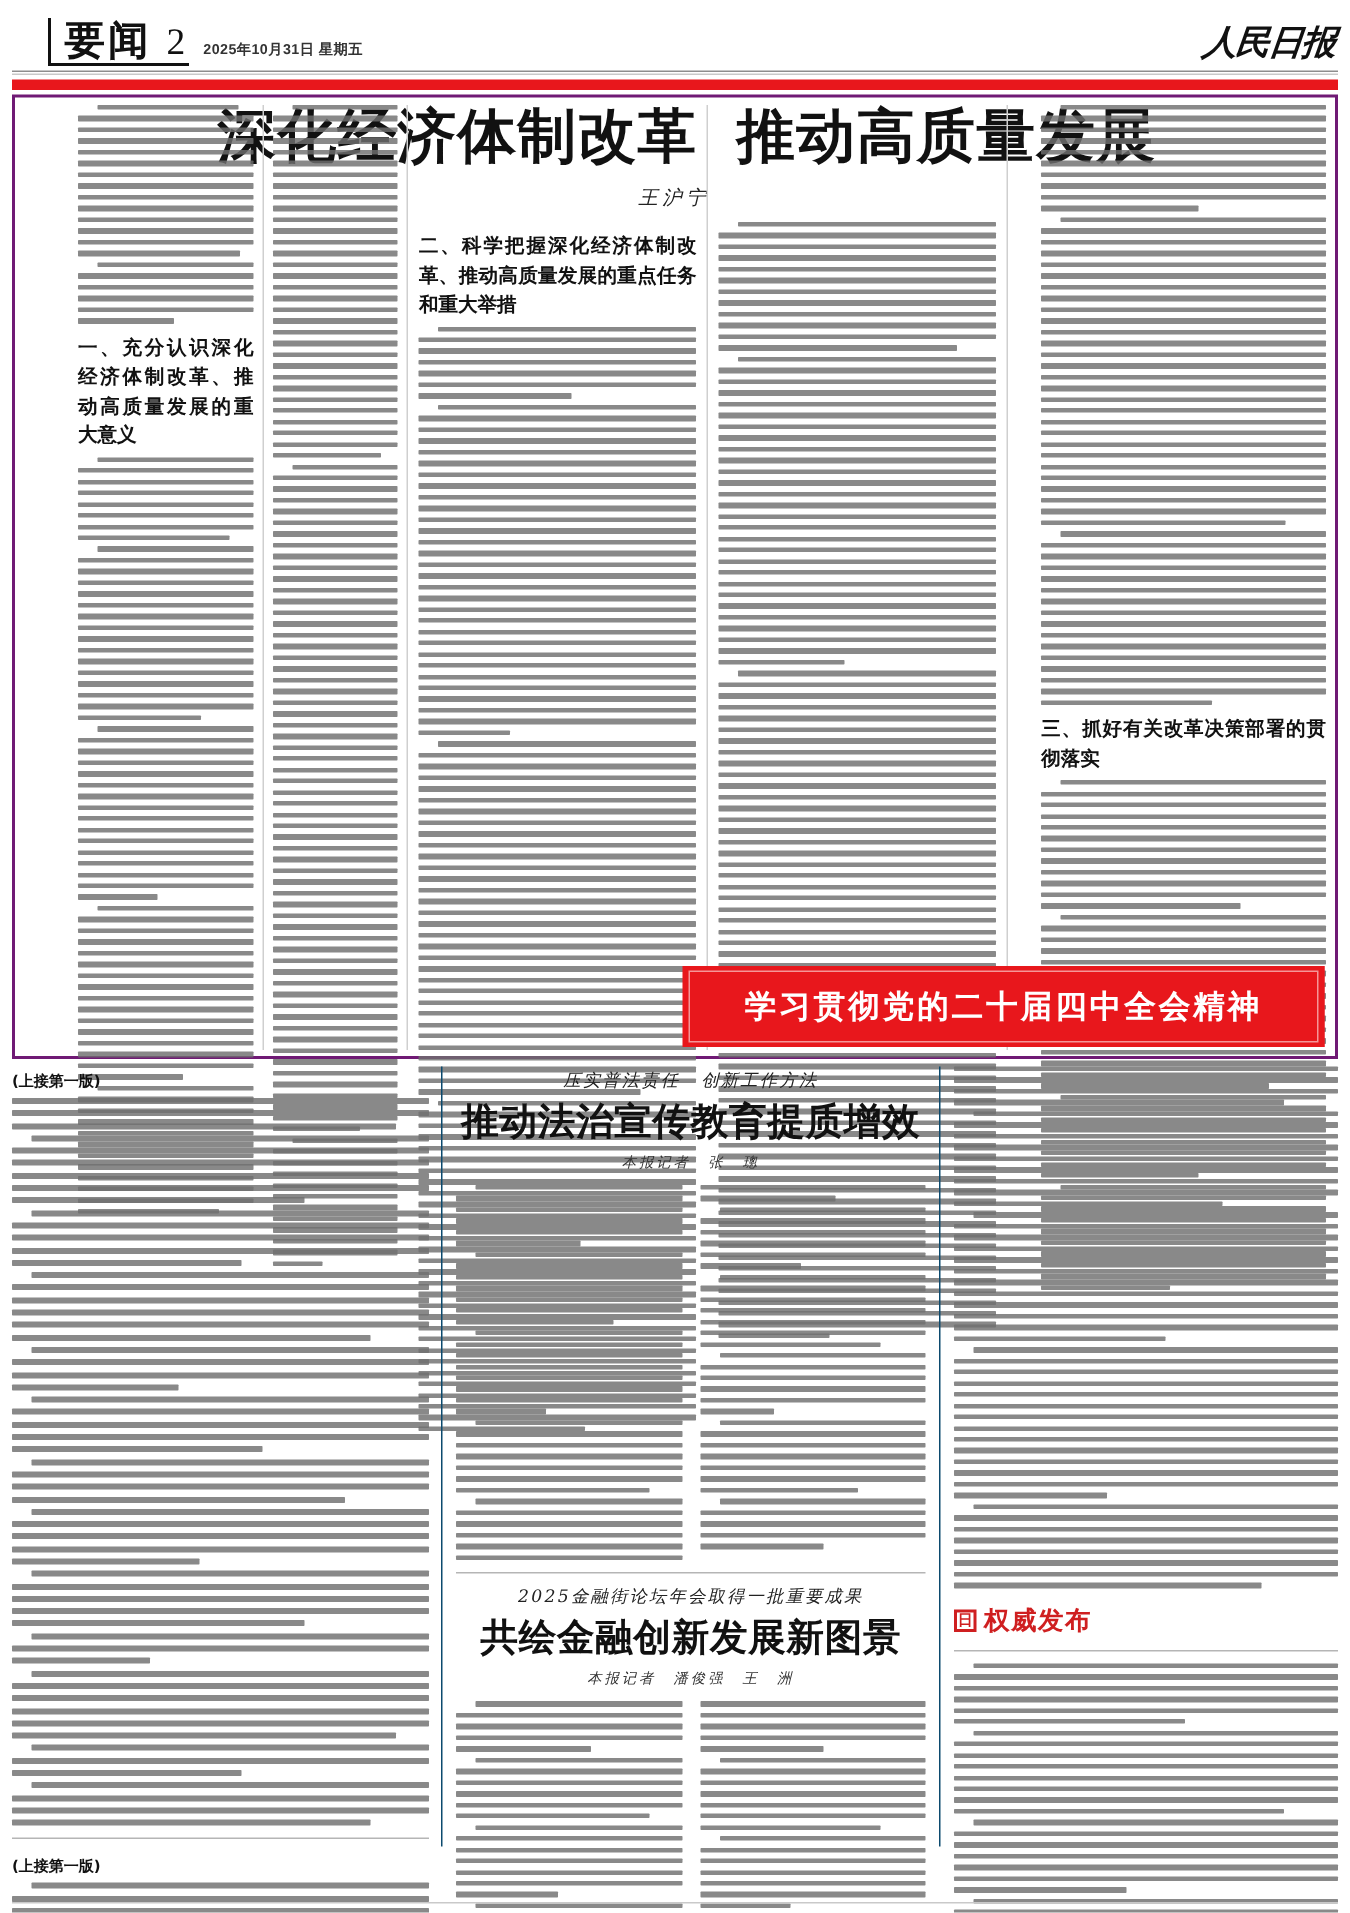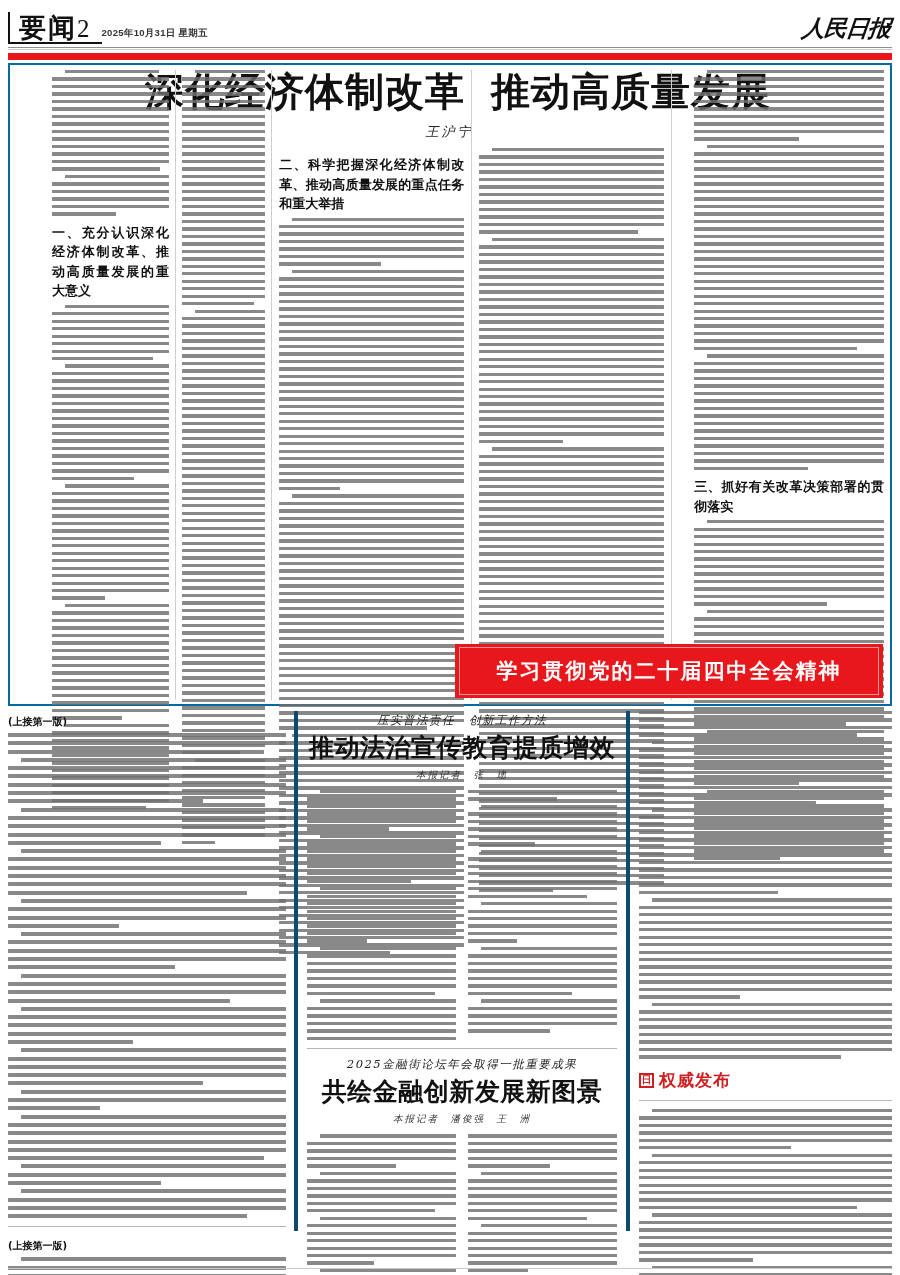--- a/index.html
+++ b/index.html
@@ -9,24 +9,25 @@
     font-family:"Liberation Serif","DejaVu Serif",serif;
     color:#1a1a1a;
     overflow:hidden;
     position:relative;
   }
   .page{width:900px;height:1275px;position:relative;box-sizing:border-box;padding:0 8px;}
 
   
   .masthead{height:44px;position:relative;display:flex;align-items:flex-end;padding-bottom:2px;}
   .section-box{
-    display:flex;align-items:baseline;
+    display:flex;align-items:baseline;gap:10px;
     border-left:2px solid #111;
     padding:2px 0 3px 9px;
     position:relative;
+    margin-left:24px;
   }
   .section-box:after{
     content:"";position:absolute;left:0;bottom:0;width:92px;height:2px;background:#111;
   }
   .section-name{
     font-family:"DejaVu Serif",serif;
     font-size:27px;font-weight:700;letter-spacing:2px;line-height:1;color:#111;
   }
   .section-num{
     font-family:"Liberation Serif",serif;
@@ -44,21 +45,21 @@
     letter-spacing:-1px;color:#111;transform:skewX(-6deg);
   }
   .masthead-rule{height:1px;background:#8d8d8d;margin-top:1px;}
   .masthead-rule2{height:1px;background:#c9c9c9;margin-top:1px;}
 
   
   .red-bar{height:7px;background:#e8171c;margin-top:3px;}
 
   
   .feature{
-    border:2px solid #0369a1;
+    border:2px solid #701a75;
     margin-top:3px;
     height:643px;
     box-sizing:border-box;
     padding:5px 6px 4px 6px;
     position:relative;
     display:flex;
     gap:0;
   }
   .fcol{box-sizing:border-box;position:relative;}
   .fcol + .fcol{border-left:1px solid #cfcfcf;}
@@ -113,21 +114,21 @@
     display:flex;align-items:center;justify-content:center;
   }
   .promo span{
     font-family:"DejaVu Sans","Liberation Sans",sans-serif;
     font-weight:700;font-size:21px;color:#fff;letter-spacing:2px;white-space:nowrap;
   }
 
   
   .lower{display:flex;margin-top:5px;height:520px;}
   .lcol{box-sizing:border-box;position:relative;}
-  .lcol + .lcol{border-left:4px solid #0c4a6e;}
+  .lcol + .lcol{border-left:1px solid #0c4a6e;}
   .l1{width:286px;padding-right:8px;}
   .l2{width:332px;padding:0 9px;}
   .l3{width:266px;padding-left:9px;}
 
   .cont-mark{
     font-family:"DejaVu Sans","Liberation Sans",sans-serif;
     font-weight:700;font-size:10px;color:#111;margin-bottom:4px;display:inline-block;
   }
 
   .kicker{

